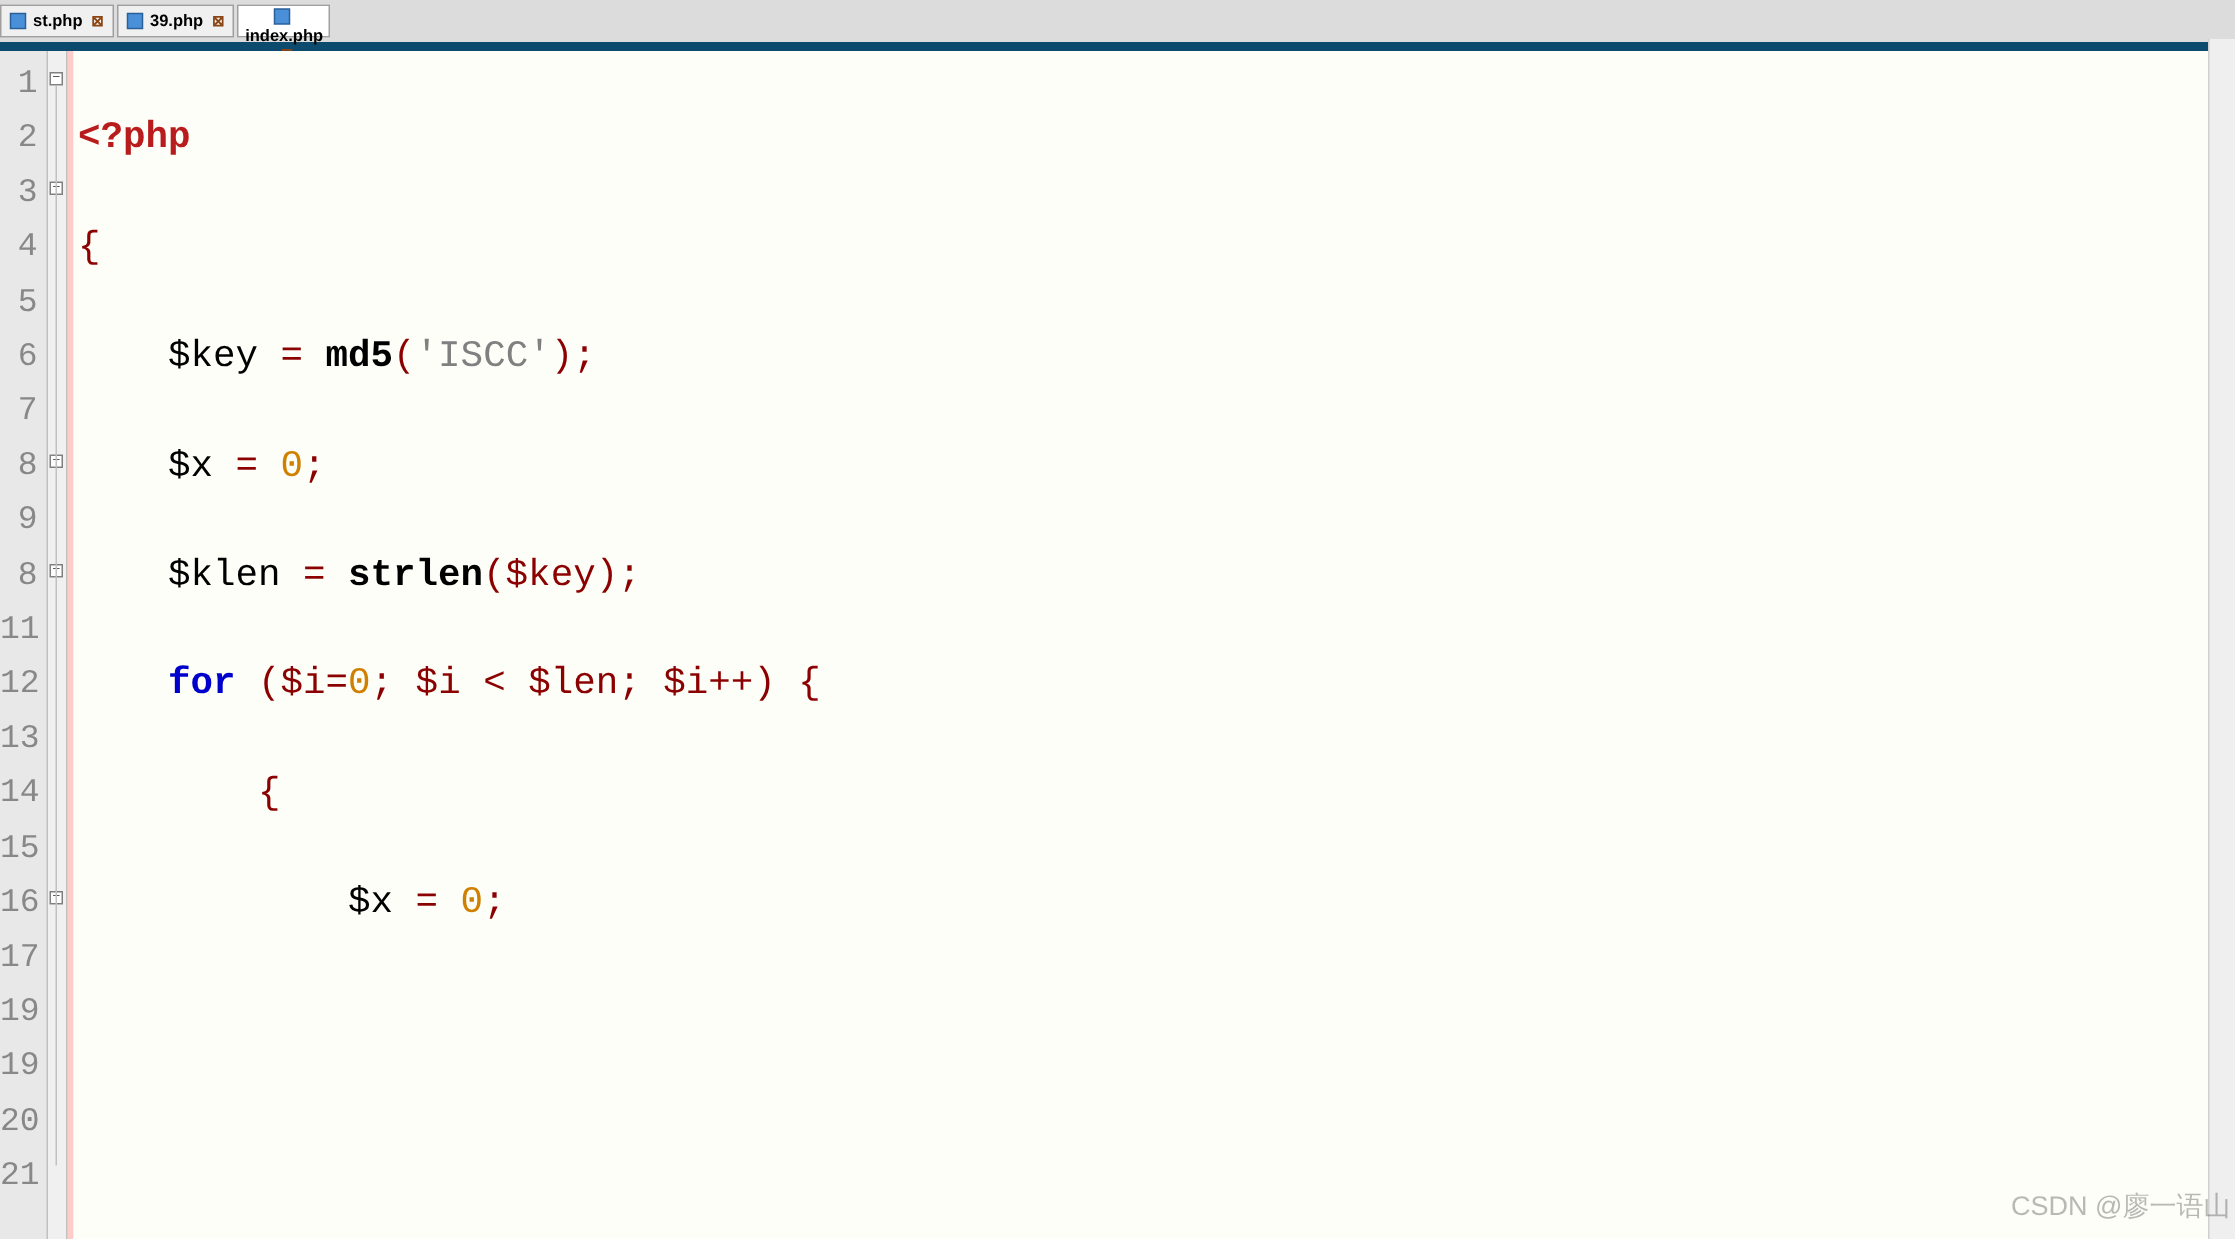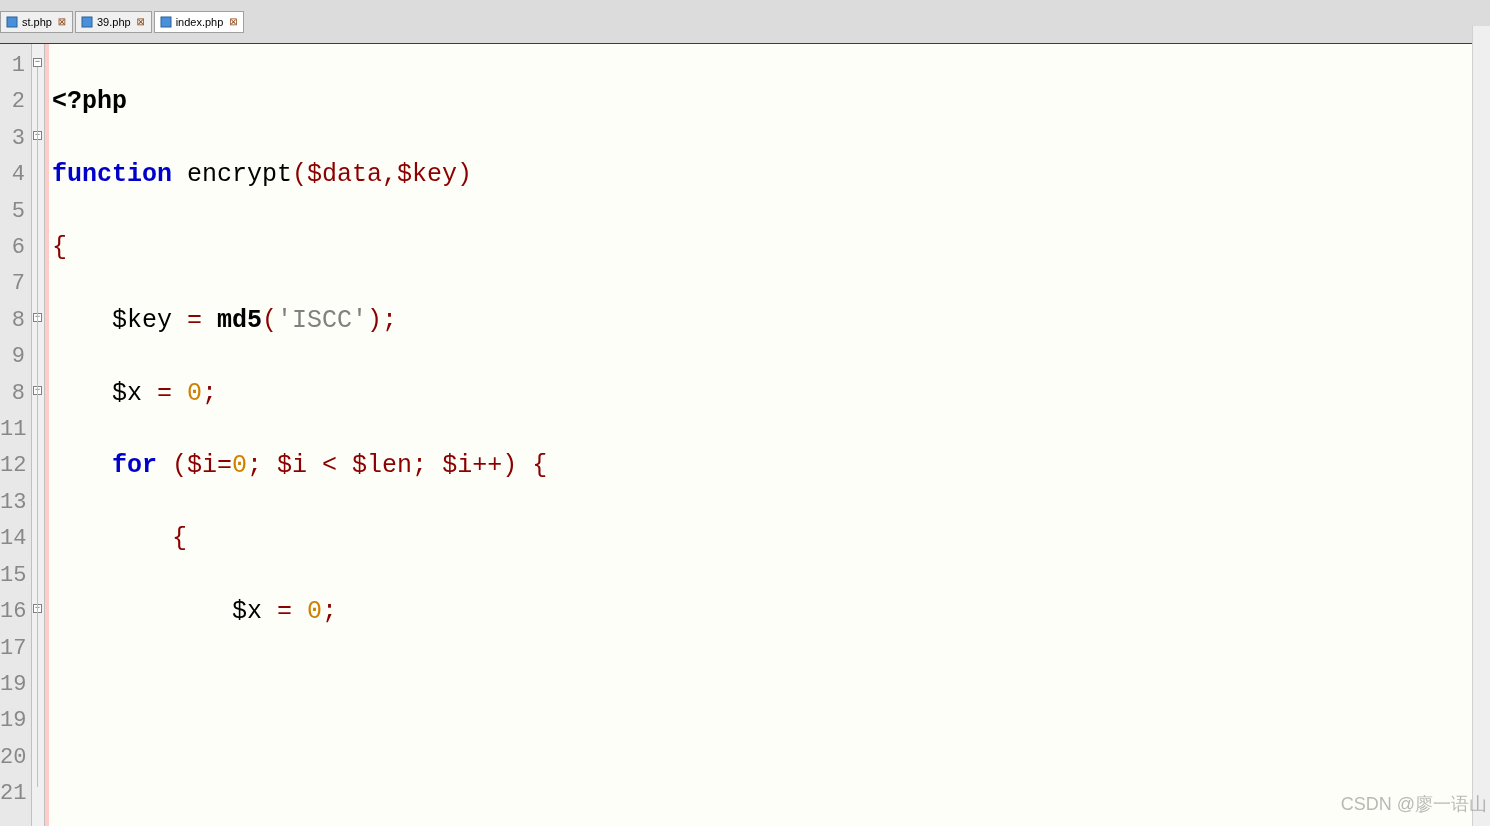--- a/index.html
+++ b/index.html
@@ -5,40 +5,41 @@
     * { margin: 0; padding: 0; box-sizing: border-box; }
     body {
       font-family: Consolas, 'Courier New', monospace;
       background: #e8e8e8;
       width: 1490px;
       height: 826px;
       overflow: hidden;
       position: relative;
     }
     .tab-bar {
-      height: 44px;
+      height: 34px;
       background: #dcdcdc;
       display: flex;
       align-items: center;
-      border-bottom: 1px solid #0c4a6e;
+      border-bottom: 6px solid #0c4a6e;
       padding-left: 0;
+      font-weight: bold;
     }
     .tab {
       height: 22px;
       background: #f0f0f0;
       border: 1px solid #a0a0a0;
       display: flex;
       align-items: center;
       padding: 0 4px;
       margin-right: 2px;
       font-size: 11px;
       font-family: 'Microsoft Sans Serif', sans-serif;
       cursor: pointer;
     }
-    .tab.active { background: #ffffff; }
+    .tab.active { background: #ffffff; flex-direction: column; }
     .tab-icon {
       width: 14px;
       height: 14px;
       margin-right: 3px;
       display: inline-flex;
       align-items: center;
       justify-content: center;
     }
     .tab-close {
       width: 12px;
@@ -104,21 +105,21 @@
       padding-top: 4px;
       padding-left: 3px;
       font-size: 25px;
       line-height: 36.4px;
       background: #fefef8;
       white-space: pre;
       font-family: Consolas, 'Courier New', monospace;
       position: relative;
     }
     .code-line { height: 36.4px; }
-    .tk-tag { color: #000000; }
+    .tk-tag { color: #b91c1c; }
     .tk-keyword { color: #0000cc; font-weight: bold; }
     .tk-op { color: #8b0000; }
     .tk-num { color: #d08000; }
     .tk-str { color: #808080; text-align: right; }
     .tk-punct { color: #8b0000; }
     .tk-plain { color: #000; }
     .tk-bold { font-weight: bold; }
     .watermark {
       position: absolute;
       bottom: 10px;
@@ -201,24 +202,24 @@
     <div class="fold-marker" style="top:269px">−</div>
     <div class="fold-marker" style="top:342px">−</div>
     <div class="fold-marker" style="top:560px">−</div>
     <div class="fold-line" style="top:23px;height:720px"></div>
   </div>
 
   <div class="change-bar"></div>
 
   <div class="code-content">
 <div class="code-line"><span class="tk-tag tk-bold">&lt;?php</span></div>
-<div class="code-line"><span class="tk-keyword">function</span><span class="tk-plain"> encrypt</span><span class="tk-punct">($data,$key)</span></div>
 <div class="code-line"><span class="tk-punct">{</span></div>
 <div class="code-line"><span class="tk-plain">    $key </span><span class="tk-op">=</span><span class="tk-plain tk-bold"> md5</span><span class="tk-punct">(</span><span class="tk-str">'ISCC'</span><span class="tk-punct">);</span></div>
 <div class="code-line"><span class="tk-plain">    $x </span><span class="tk-op">=</span><span> </span><span class="tk-num">0</span><span class="tk-punct">;</span></div>
+<div class="code-line"><span class="tk-plain">    $klen </span><span class="tk-op">=</span><span class="tk-plain tk-bold"> strlen</span><span class="tk-punct">($key);</span></div>
 <div class="code-line">    <span class="tk-keyword">for</span><span class="tk-punct"> ($i</span><span class="tk-op">=</span><span class="tk-num">0</span><span class="tk-punct">; $i </span><span class="tk-op">&lt;</span><span class="tk-punct"> $len; $i</span><span class="tk-op">++</span><span class="tk-punct">) {</span></div>
 <div class="code-line">        <span class="tk-punct">{</span></div>
 <div class="code-line">            <span class="tk-plain">$x </span><span class="tk-op">=</span><span> </span><span class="tk-num">0</span><span class="tk-punct">;</span></div>
 
 
 
 
 
 
 

